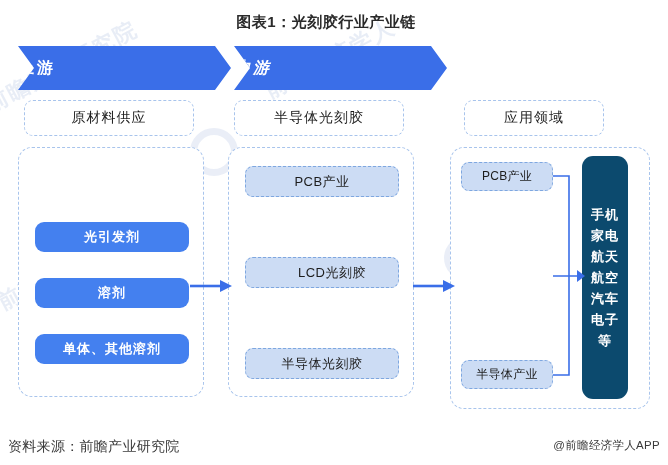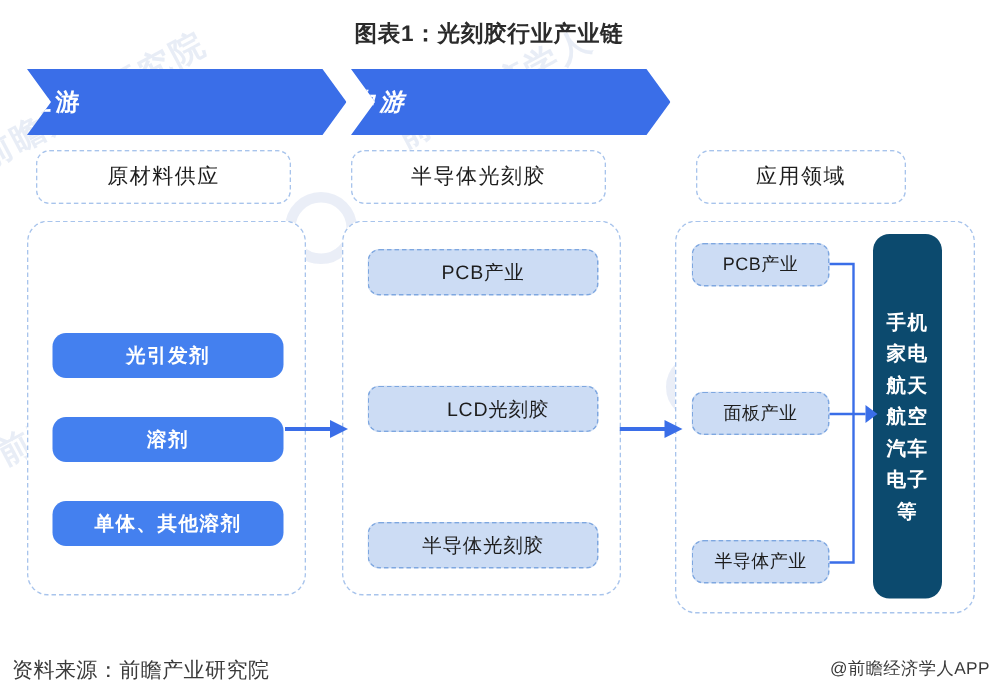--- a/index.html
+++ b/index.html
@@ -281,21 +281,20 @@
     <div class="box-light mid-1">PCB产业</div>
     <div class="box-light mid-2">LCD光刻胶</div>
     <div class="box-light mid-3">半导体光刻胶</div>
   </div>
 </div>
 
 <div class="column" id="col-downstream">
   <div class="col-header">应用领域</div>
   <div class="col-body">
     <div class="box-small dn-1">PCB产业</div>
-    <div class="box-small dn-2">面板产业</div>
     <div class="box-small dn-3">半导体产业</div>
 
     <svg id="downstream-bus" width="200" height="262">
       <path d="M102 28 L118 28 L118 128 M102 227 L118 227 L118 128 M102 128 L126 128" stroke="#3a6ee8" stroke-width="1.6" fill="none"></path>
       <path d="M126 122 L134 128 L126 134 Z" fill="#3a6ee8"></path>
     </svg>
 
     <div id="apps-box">
       <div class="app-line">手机</div>
       <div class="app-line">家电</div>

